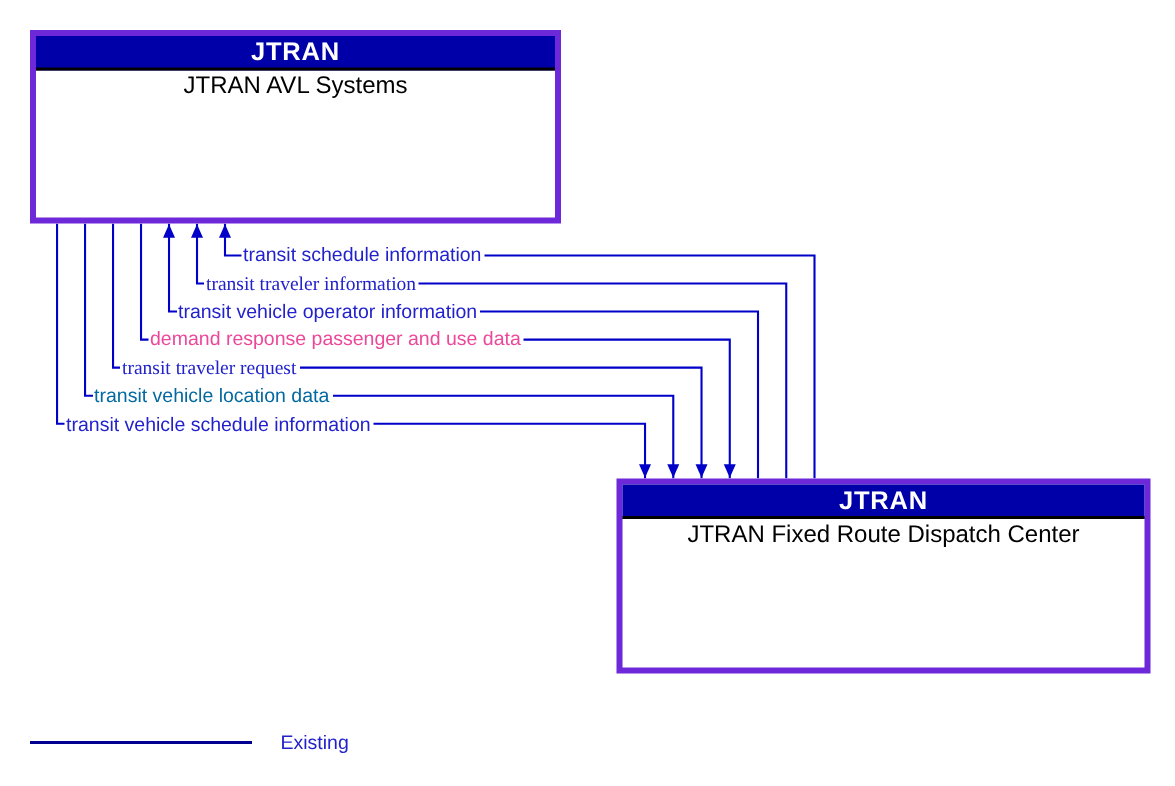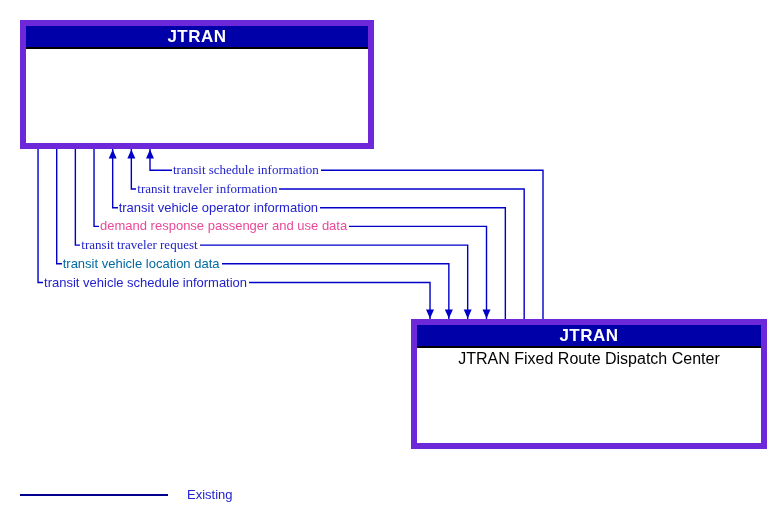--- a/index.html
+++ b/index.html
@@ -1,19 +1,19 @@
 <!DOCTYPE html>
 <html><head>
 <meta charset="utf-8">
 <style>
   html,body{margin:0;padding:0;background:#ffffff;}
   body{width:783px;height:524px;font-family:"Liberation Sans",sans-serif;}
   .stage{position:relative;width:783px;height:524px;background:#ffffff;overflow:hidden;}
   #flow-svg{position:absolute;left:0;top:0;pointer-events:none;}
-  .entity{position:absolute;box-sizing:border-box;border:6px solid #6d28d9;background:#ffffff;}
+  .entity{position:absolute;box-sizing:border-box;border:4px solid #6d28d9;background:#ffffff;}
   #entity-top{left:20px;top:20px;width:354px;height:129px;}
   #entity-bottom{left:411px;top:319px;width:356px;height:130px;}
   .entity-header{height:21px;line-height:21px;border-bottom:2px solid #000;
                  text-align:center;font-size:17px;font-weight:bold;letter-spacing:0.5px;}
   .entity-title{text-align:center;font-size:16px;padding-top:2px;color:#000;}
   .flow-label{position:absolute;font-size:13px;line-height:16px;height:16px;
               white-space:nowrap;background:#ffffff;padding:0 2px 0 1px;cursor:pointer;}
   .legend-line{position:absolute;left:20px;top:494px;width:148px;height:2px;}
   .legend-label{position:absolute;left:187px;top:487px;font-size:13px;line-height:16px;}
 </style>
@@ -36,31 +36,32 @@
       <path d="M 56.7 149 L 56.7 263.8 L 448.85 263.8 L 448.85 319" fill="none" stroke="#0000C8" stroke-width="1.4"></path>
       <polygon points="448.85,318.5 444.85,309.5 452.85,309.5" fill="#0000C8"></polygon>
       <path d="M 38.03999999999999 149 L 38.03999999999999 282.5 L 430.02 282.5 L 430.02 319" fill="none" stroke="#0000C8" stroke-width="1.4"></path>
       <polygon points="430.02,318.5 426.02,309.5 434.02,309.5" fill="#0000C8"></polygon>
     </svg>
 
   <div class="entity" id="entity-top">
     <div class="entity-header" style="background: rgb(0, 0, 168); color: rgb(255, 255, 255);">
       <span>JTRAN</span>
     </div>
+    <div class="entity-title">JTRAN AVL Systems</div>
   </div>
 
   <div class="entity" id="entity-bottom">
     <div class="entity-header" style="background: rgb(0, 0, 168); color: rgb(255, 255, 255);">
       <span>JTRAN</span>
     </div>
     <div class="entity-title">JTRAN Fixed Route Dispatch Center</div>
   </div>
 
   <div id="flow-labels">
-      <span class="flow-label" style="left: 172px; top: 162.3px; color: rgb(34, 34, 204); font-family: Liberation Serif, serif;">transit schedule information</span>
+      <span class="flow-label" style="left: 161px; top: 162.3px; color: rgb(34, 34, 204);">transit schedule information</span>
       <span class="flow-label" style="left: 136.34px; top: 181px; color: rgb(34, 34, 204); font-family: Liberation Serif, serif;">transit traveler information</span>
       <span class="flow-label" style="left: 117.68px; top: 199.7px; color: rgb(34, 34, 204);">transit vehicle operator information</span>
       <span class="flow-label" style="left: 99.02px; top: 218.4px; color: #ec4899;">demand response passenger and use data</span>
       <span class="flow-label" style="left: 80.36px; top: 237.1px; color: rgb(34, 34, 204); font-family: Liberation Serif, serif;">transit traveler request</span>
       <span class="flow-label" style="left: 61.7px; top: 255.8px; color: #0369a1;">transit vehicle location data</span>
       <span class="flow-label" style="left: 43.04px; top: 274.5px; color: rgb(34, 34, 204);">transit vehicle schedule information</span>
     </div>
 
   <span class="legend-line" style="background: rgb(0, 0, 144);"></span>
   <span class="legend-label" style="color: rgb(34, 34, 204);">Existing</span>

